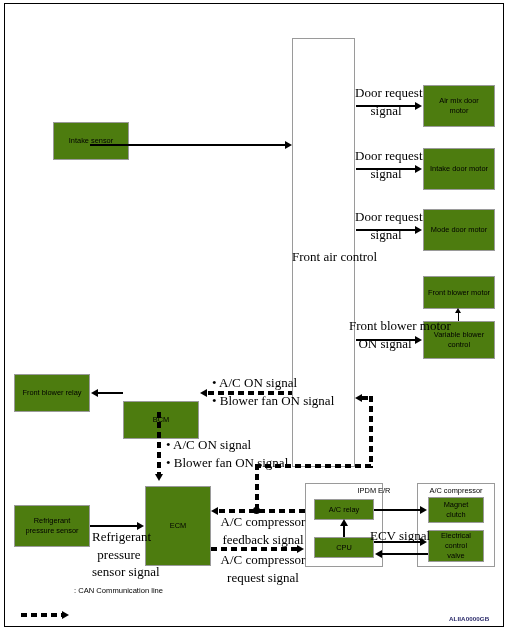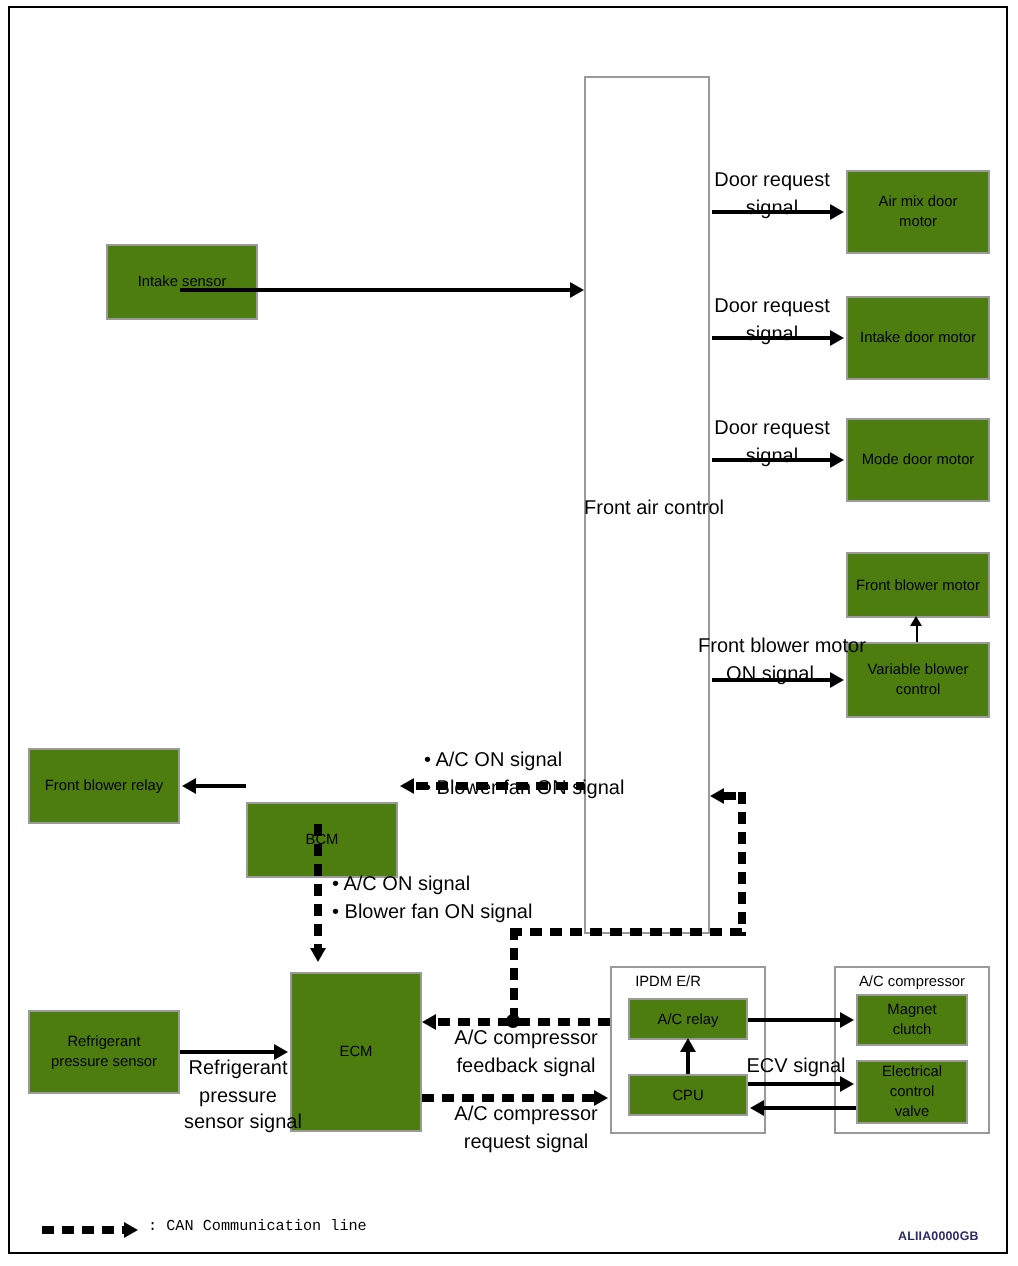--- a/index.html
+++ b/index.html
@@ -54,25 +54,26 @@
     position: absolute;
     left: 0;
     right: 0;
     text-align: center;
     font-size: 7.4px;
     color: #000000;
   }
   
   .lbl {
     position: absolute;
-    font-size: 10px;
+    font-size: 13px;
     line-height: 1.35;
     color: #000000;
     text-align: center;
     white-space: nowrap;
+    font-family: Liberation Serif, serif;
   }
   .lbl.left {
     text-align: left;
   }
   
   .hline {
     position: absolute;
     height: 2px;
     background: #000000;
   }
@@ -263,21 +264,21 @@
   </div>
   <div class="hline" style="left:90px; top:525px; width:48px;"></div>
   <div class="arr arr-r" style="left:137px; top:522px;"></div>
   <div class="lbl" style="left:92px; top:528px; width:54px;">
     <span>Refrigerant</span><br>
     <span>pressure</span><br>
     <span>sensor signal</span>
   </div>
 
   <div class="boxgroup" style="left:305px; top:483px; width:78px; height:84px;"></div>
-  <div class="grouptitle" style="left:305px; top:486px; width:58px;">IPDM E/R</div>
+  <div class="grouptitle" style="left:305px; top:486px; width:58px;padding-left:40px;">IPDM E/R</div>
 
   <div class="box" style="left:314px; top:499px; width:60px; height:21px;">
     <span>A/C relay</span>
   </div>
   <div class="box" style="left:314px; top:537px; width:60px; height:21px;">
     <span>CPU</span>
   </div>
 
   <div class="vline" style="left:343px; top:524px; height:13px;"></div>
   <div class="arr arr-u" style="left:340px; top:519px;"></div>
@@ -324,17 +325,17 @@
 
   <div class="dashh" style="left:211px; top:547px; width:87px;"></div>
   <div class="arr arr-r" style="left:297px; top:545px;"></div>
   <div class="lbl" style="left:215px; top:551px; width:96px;">
     <span>A/C compressor</span><br>
     <span>request signal</span>
   </div>
 
   <div id="legend-dash" style="left:21px; top:613px; width:42px;"></div>
   <div class="arr arr-r" style="left:62px; top:611px;"></div>
-  <div id="legend-text" style="left:74px; top:610px;font-family:Liberation Mono, monospace;">: CAN Communication line</div>
+  <div id="legend-text" style="left:74px; top:586px;">: CAN Communication line</div>
 
   <div id="watermark" style="left:449px; top:615px;">ALIIA0000GB</div>
 
 </div>
 
 </body></html>

